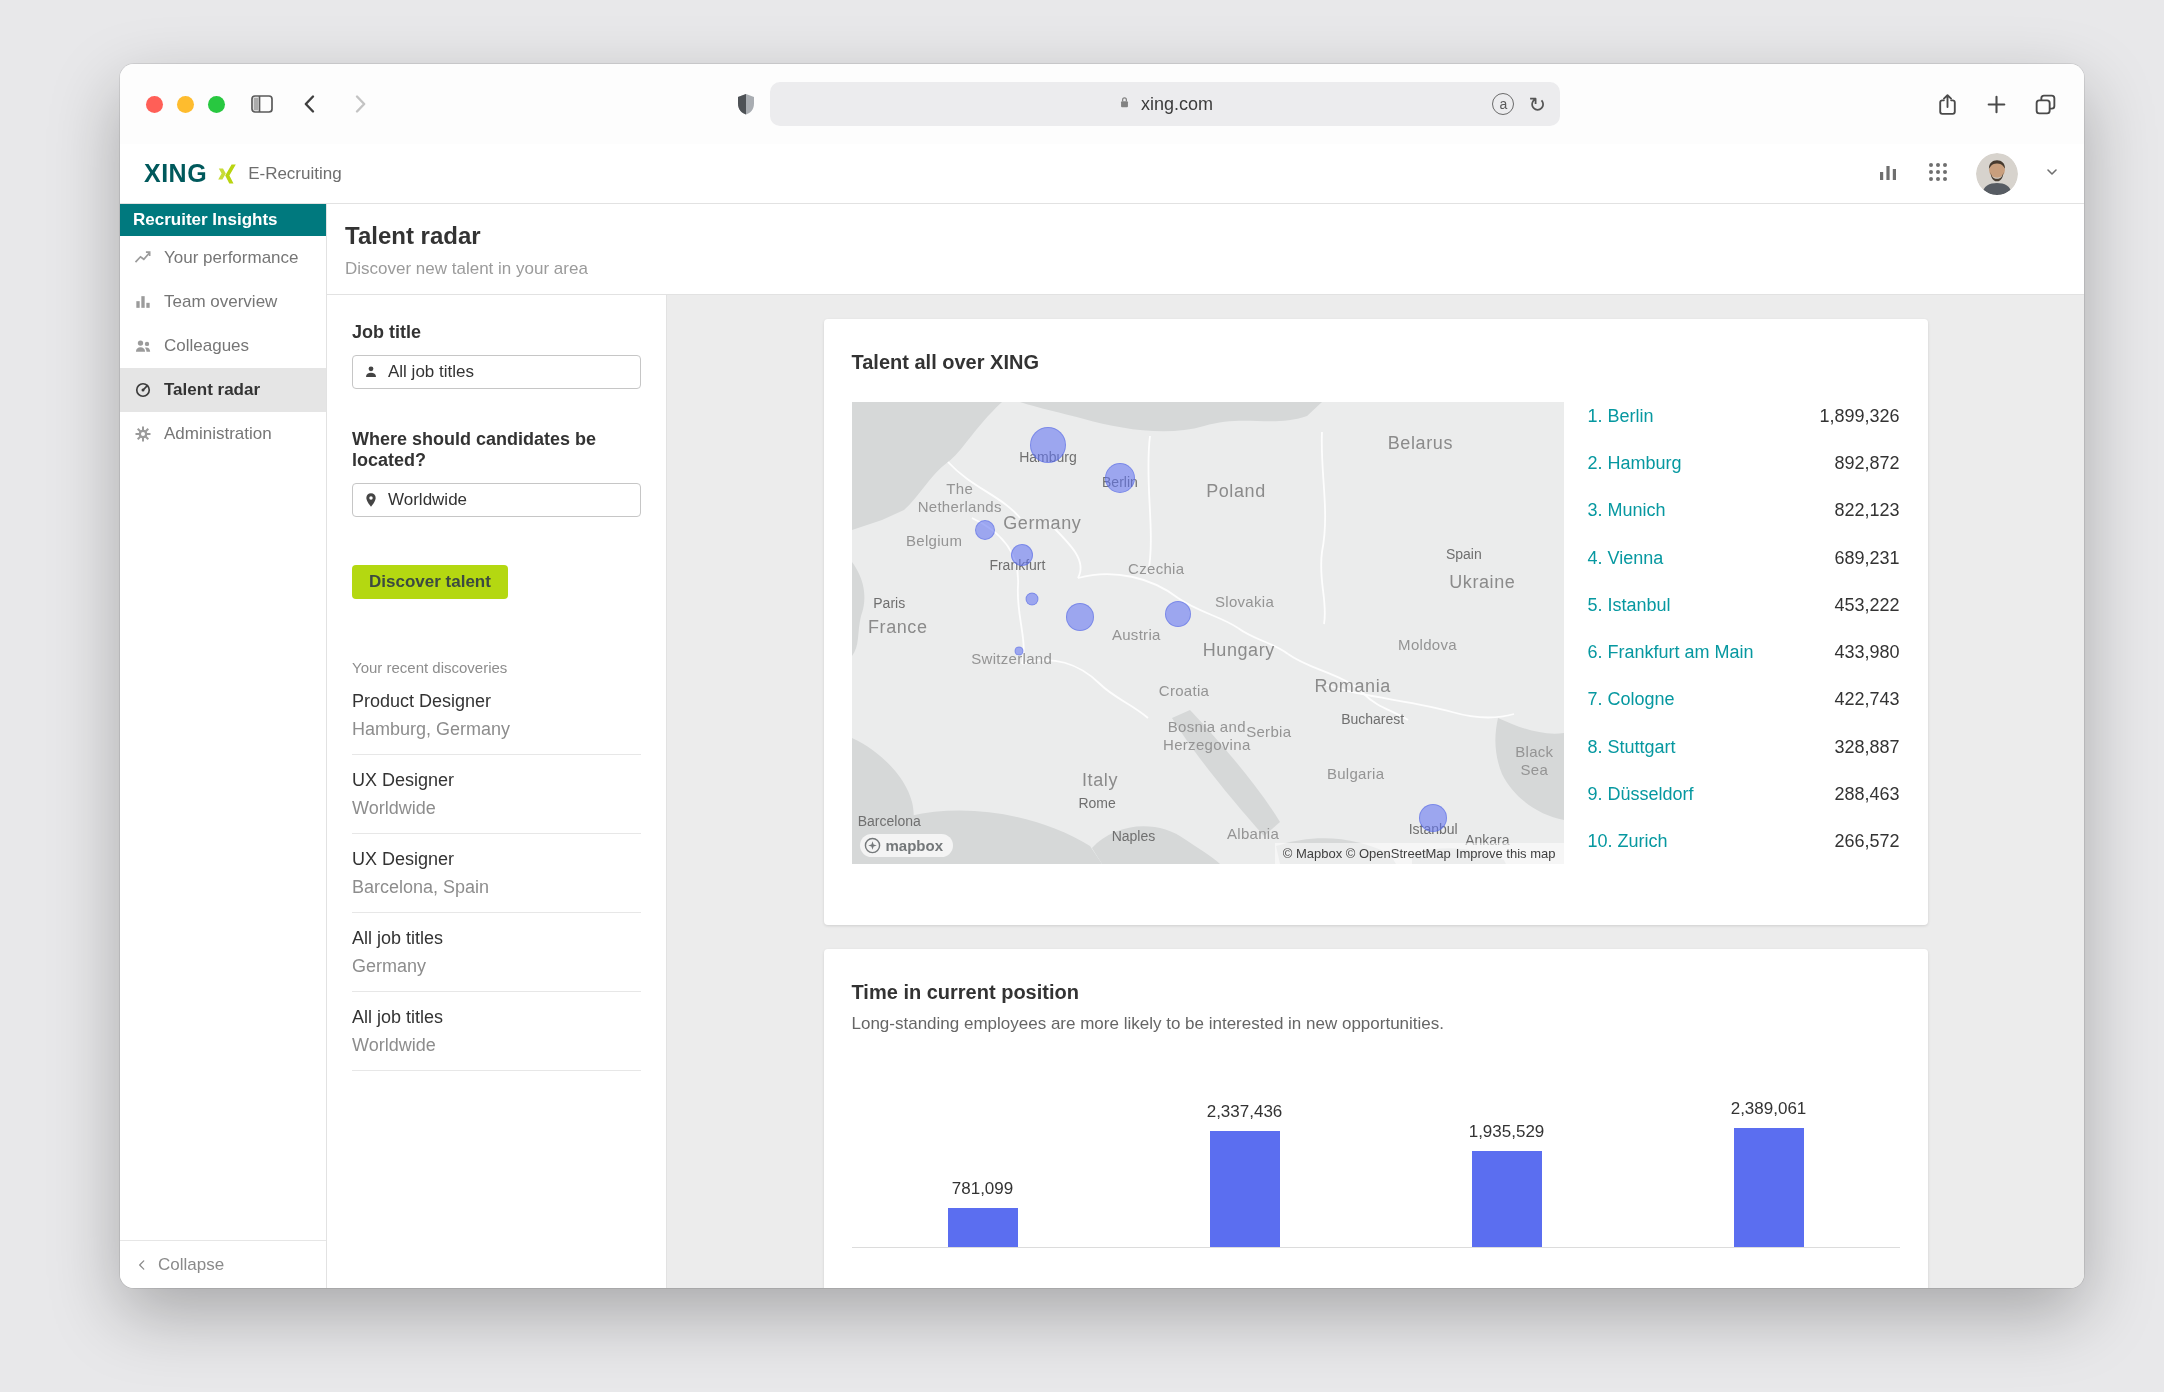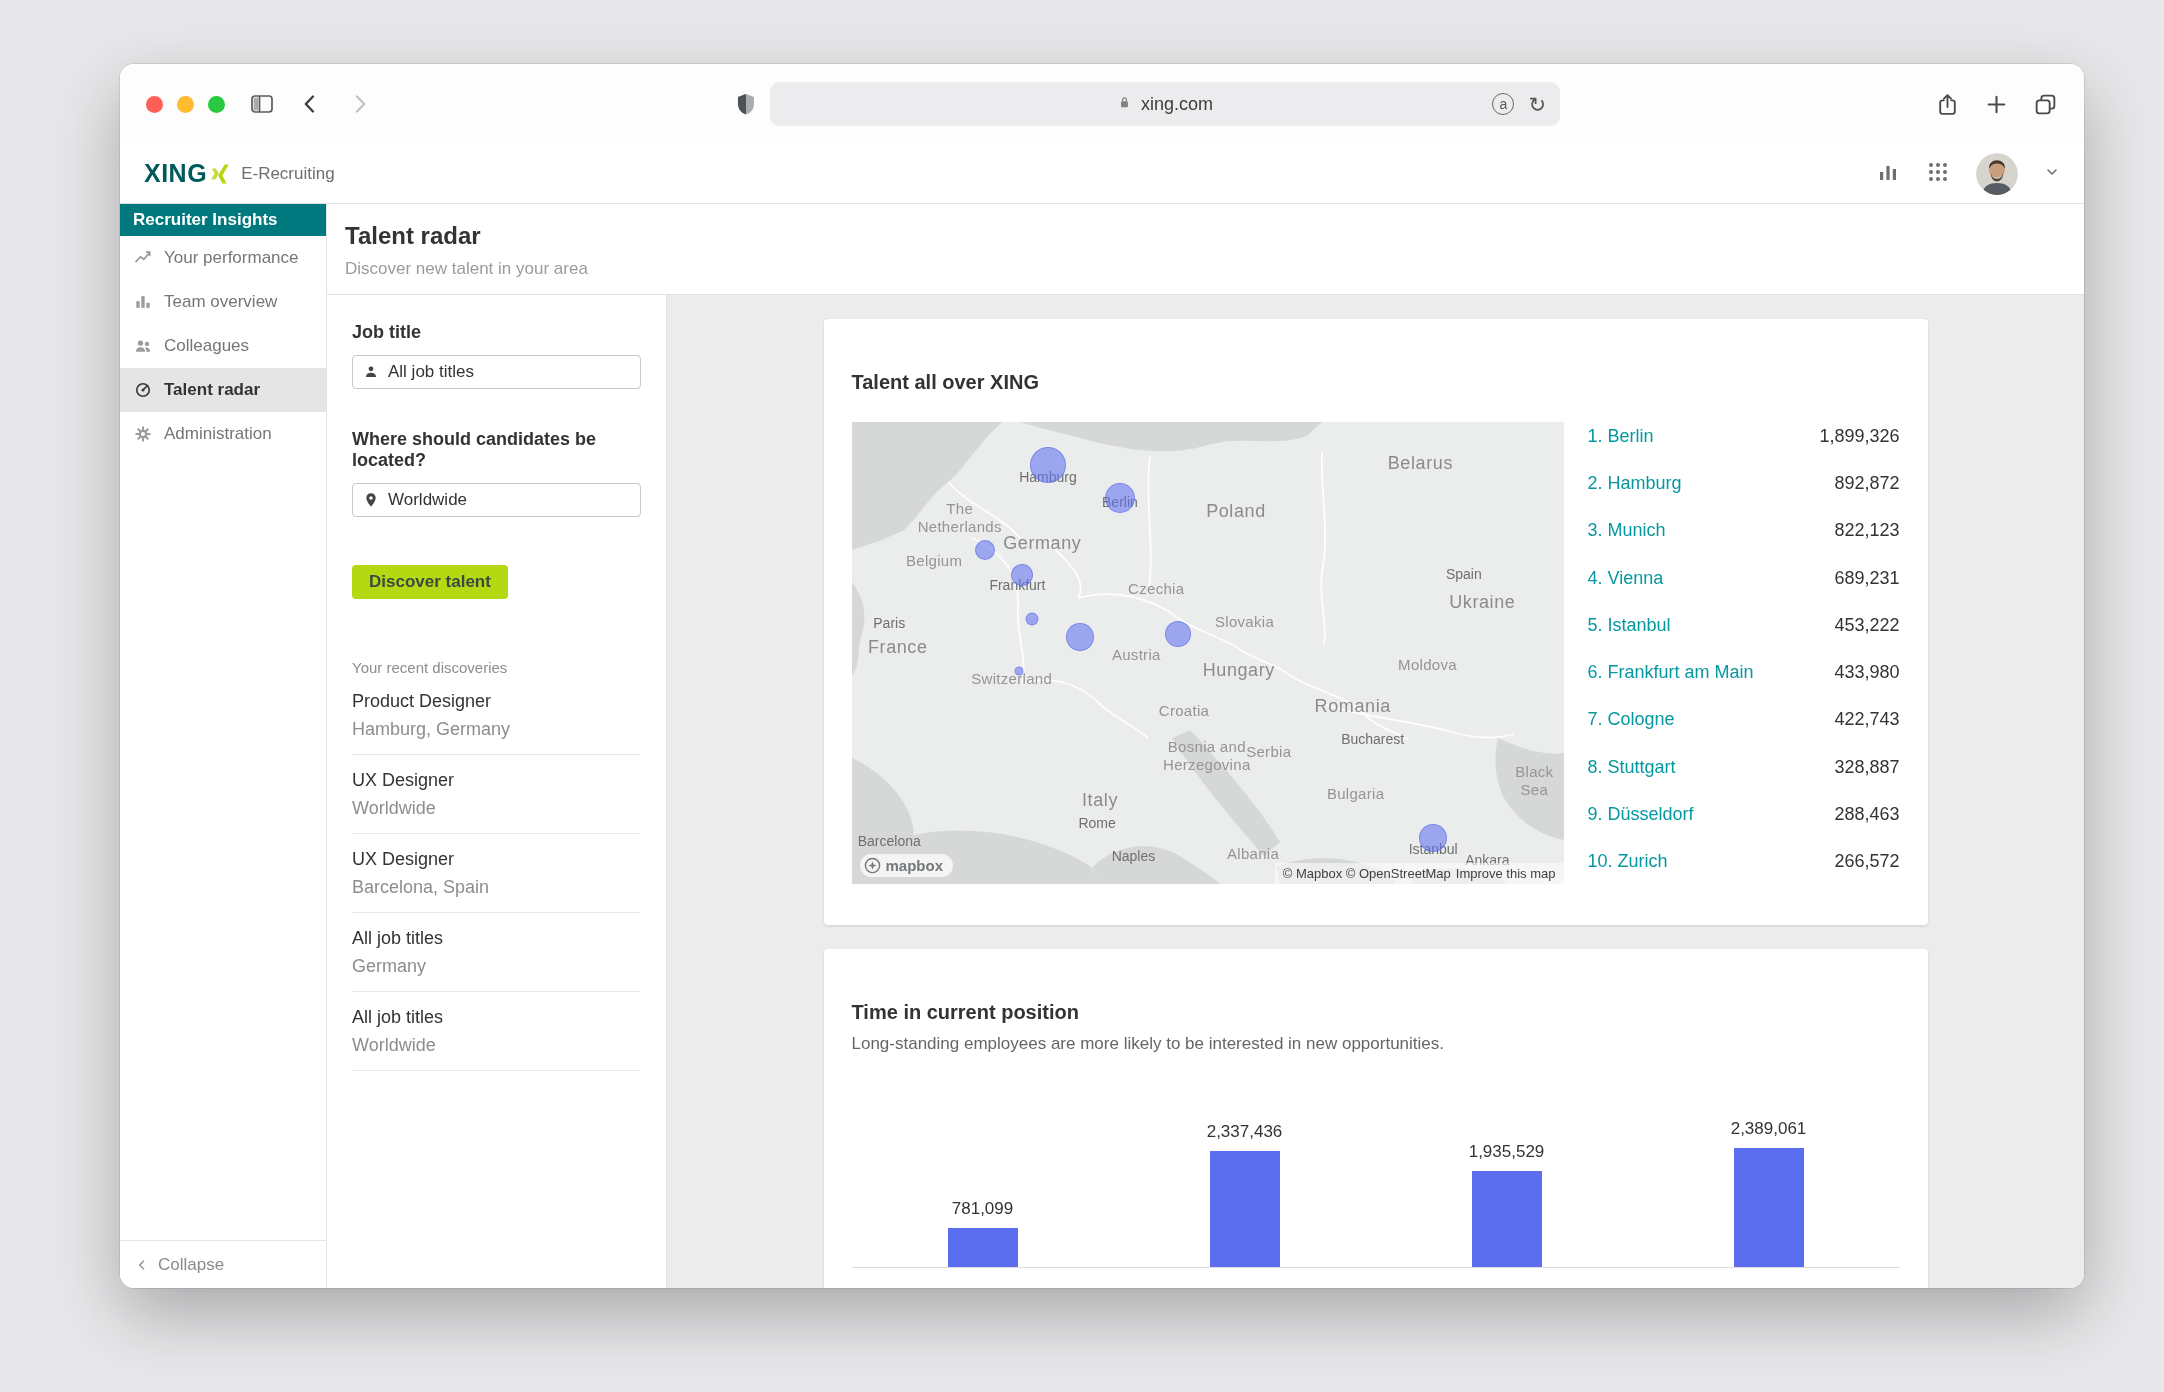--- a/index.html
+++ b/index.html
@@ -22,21 +22,21 @@
             display:flex; align-items:center; justify-content:center; gap:9px; margin:0 12px; cursor:text; }
   .url-text { font-size:18px; color:#3c3c3c; }
   .url-right { position:absolute; right:14px; display:flex; gap:14px; align-items:center; color:#5f5f5f; }
   .circle-a { width:22px; height:22px; border:1.5px solid #6a6a6a; border-radius:50%; font-size:14px;
               display:flex; align-items:center; justify-content:center; color:#5a5a5a; }
   .reload { font-size:21px; line-height:1; color:#555; }
 
   
   .appbar { height:60px; display:flex; align-items:center; padding:0 24px; background:#fff;
             border-bottom:1px solid #e2e2e2; flex-shrink:0; }
-  .logo { display:flex; align-items:center; gap:2px; }
+  .logo { display:flex; align-items:center; gap:9px; }
   .logo-text { font-size:25px; font-weight:700; color:#00595c; letter-spacing:.5px; }
   .product { margin-left:10px; font-size:17px; color:#6e6e6e; }
   .appbar-right { margin-left:auto; display:flex; align-items:center; gap:26px; }
   .avatar { width:42px; height:42px; border-radius:50%; overflow:hidden; display:block; }
 
   
   .content { flex:1; display:flex; min-height:0; }
   .sidebar { width:207px; background:#fff; border-right:1px solid #e2e2e2; position:relative; flex-shrink:0; }
   .side-head { background:#00797e; color:#fff; font-weight:700; font-size:17px; height:32px;
                display:flex; align-items:center; padding:0 13px; }
@@ -60,21 +60,21 @@
   .cta { margin-top:48px; height:34px; background:#b4d811; border-radius:4px; padding:0 17px;
          font-size:17px; font-weight:700; color:#3c4a40; }
   .recent-head { margin-top:60px; font-size:15px; color:#8d8d8d; }
   .recent-item { padding:15px 0 14px; border-bottom:1px solid #e7e7e7; cursor:pointer; }
   .ri-title { font-size:18px; color:#333; }
   .ri-loc { margin-top:7px; font-size:18px; color:#8d8d8d; }
 
   .main { flex:1; background:#ececec; overflow:hidden; padding:24px 0 0; }
   .card { width:1104px; margin:0 auto; background:#fff; border-radius:4px; padding:32px 28px;
           box-shadow:0 1px 3px rgba(0,0,0,.12); overflow:hidden; }
-  .card h2 { font-size:20px; font-weight:700; color:#333;margin-top:20px; }
+  .card h2 { font-size:20px; font-weight:700; color:#333; }
   .card-sub { margin-top:10px; font-size:17px; color:#666; }
   .card-map { height:606px; }
   .map-row { display:flex; margin-top:28px; }
 
   .map { width:712px; height:462px; position:relative; overflow:hidden; flex-shrink:0; background:#ebecec; cursor:grab; }
   .map-svg { position:absolute; inset:0; }
   .map-label { position:absolute; transform:translate(-50%,-50%); white-space:pre-line; text-align:center;
                line-height:1.2; pointer-events:none; }
   .lab-lg { font-size:18px; color:#8b8b8b; letter-spacing:.6px; }
   .lab-md { font-size:15px; color:#949494; letter-spacing:.3px; }

